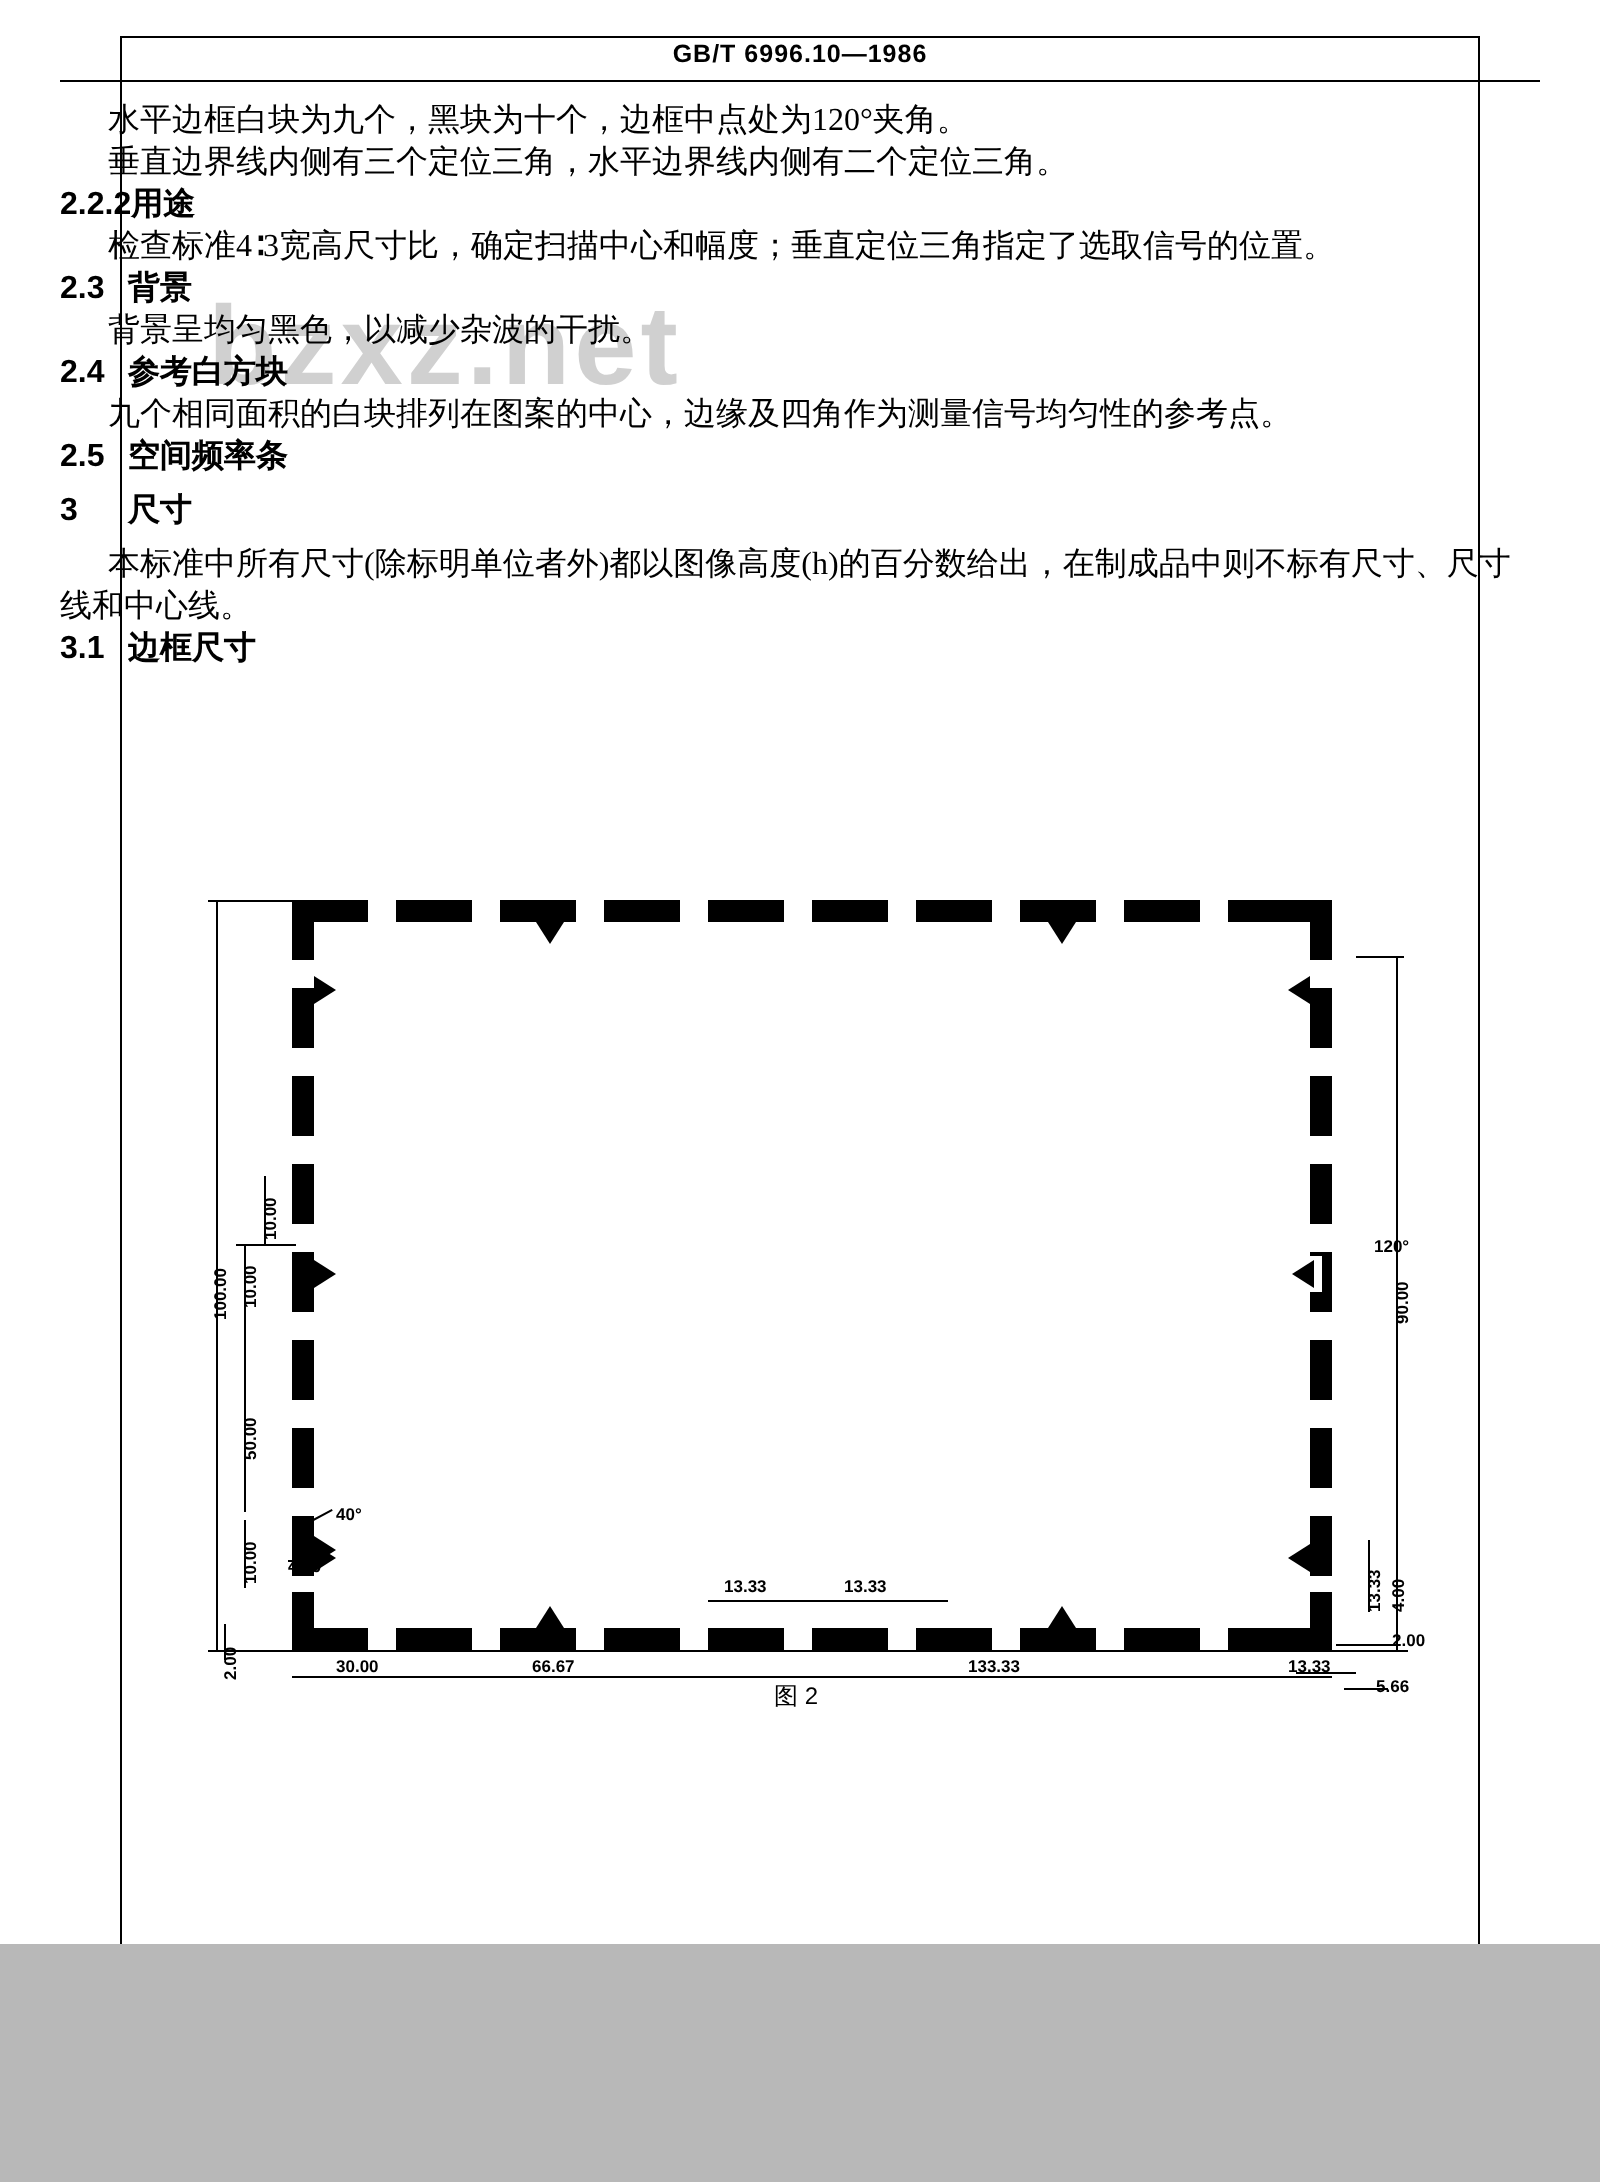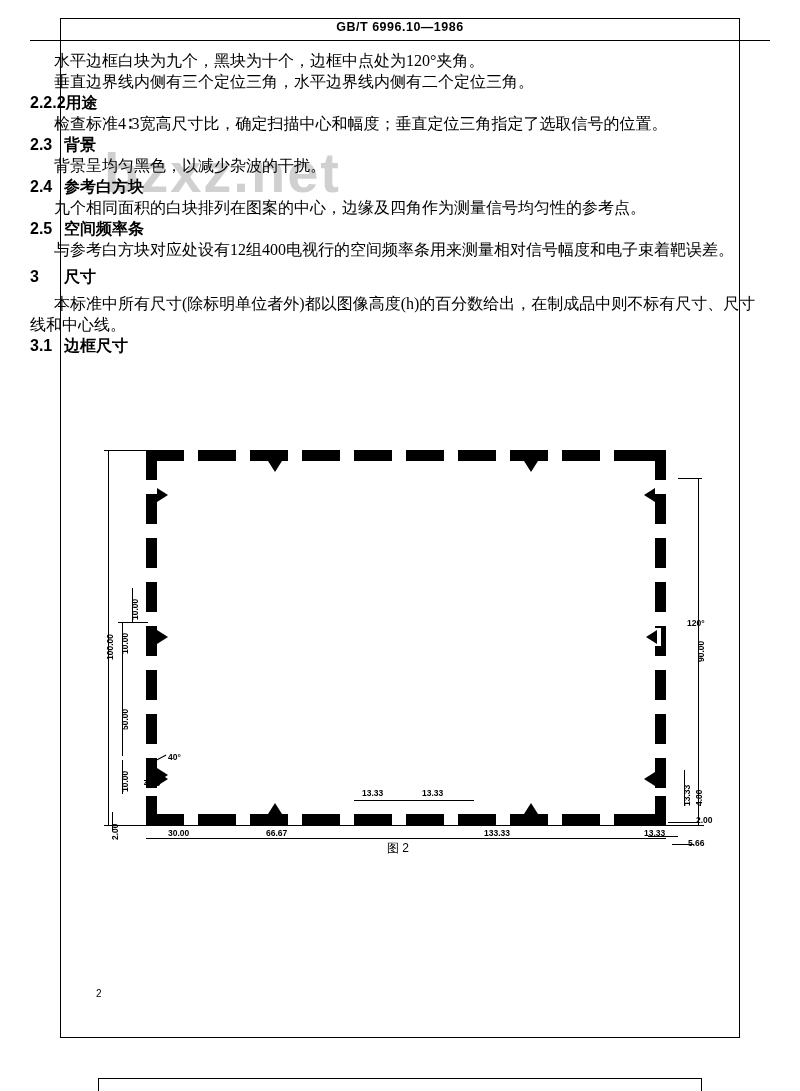--- a/index.html
+++ b/index.html
@@ -6,21 +6,21 @@
     margin: 0;
     padding: 0;
     background: #b8b8b8;
   }
   body {
     font-family: "Liberation Serif", serif;
   }
   .page {
     position: relative;
     width: 800px;
-    height: 1091px;
+    height: 972px;
     background: #ffffff;
     overflow: hidden;
   }
   .sheet {
     position: absolute;
     left: 60px;
     top: 18px;
     width: 680px;
     height: 1020px;
     border: 1px solid #000;
@@ -225,21 +225,20 @@
     <p class="sec"><span class="num">2.2.2</span><span>用途</span></p>
     <p class="p indent">检查标准4∶3宽高尺寸比，确定扫描中心和幅度；垂直定位三角指定了选取信号的位置。</p>
 
     <p class="sec"><span class="num">2.3</span><span>背景</span></p>
     <p class="p indent">背景呈均匀黑色，以减少杂波的干扰。</p>
 
     <p class="sec"><span class="num">2.4</span><span>参考白方块</span></p>
     <p class="p indent">九个相同面积的白块排列在图案的中心，边缘及四角作为测量信号均匀性的参考点。</p>
 
     <p class="sec"><span class="num">2.5</span><span>空间频率条</span></p>
-    <p class="p indent">与参考白方块对应处设有12组400电视行的空间频率条用来测量相对信号幅度和电子束着靶误差。</p>
 
     <div class="spacer-sm"></div>
 
     <p class="sec"><span class="num">3</span><span>尺寸</span></p>
     <div class="spacer-sm"></div>
     <p class="p indent wrap">本标准中所有尺寸(除标明单位者外)都以图像高度(h)的百分数给出，在制成品中则不标有尺寸、尺寸线和中心线。</p>
 
     <p class="sec"><span class="num">3.1</span><span>边框尺寸</span></p>
   </div>
 

